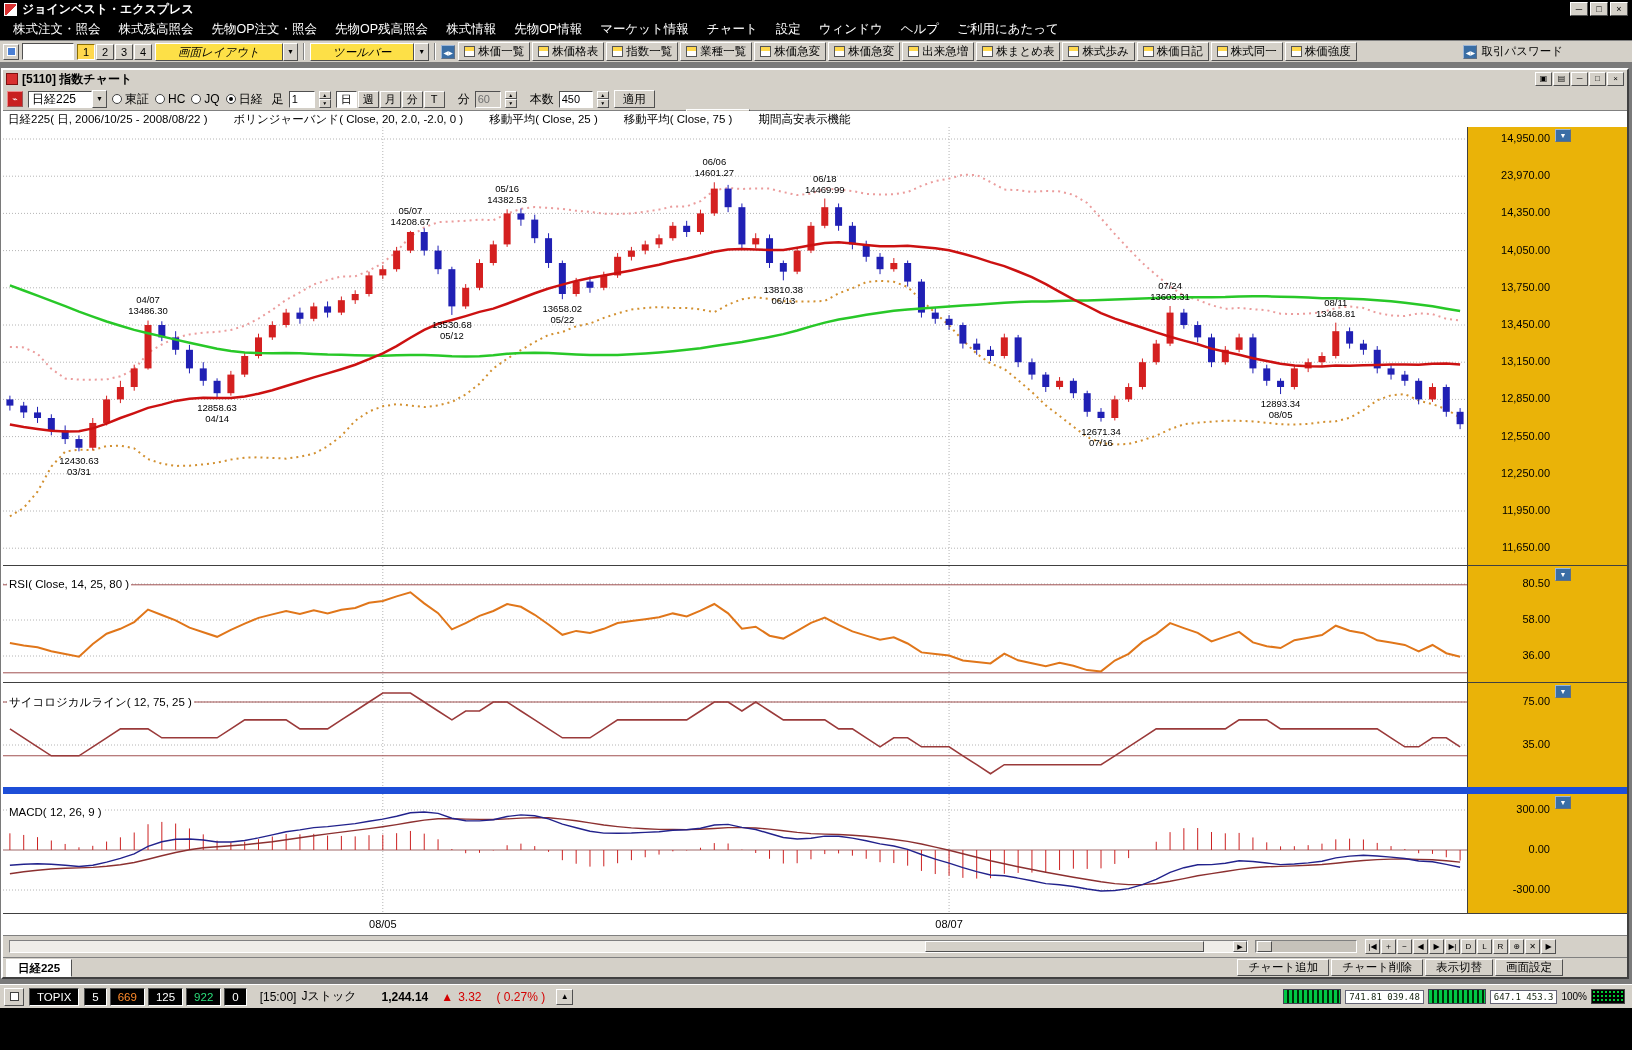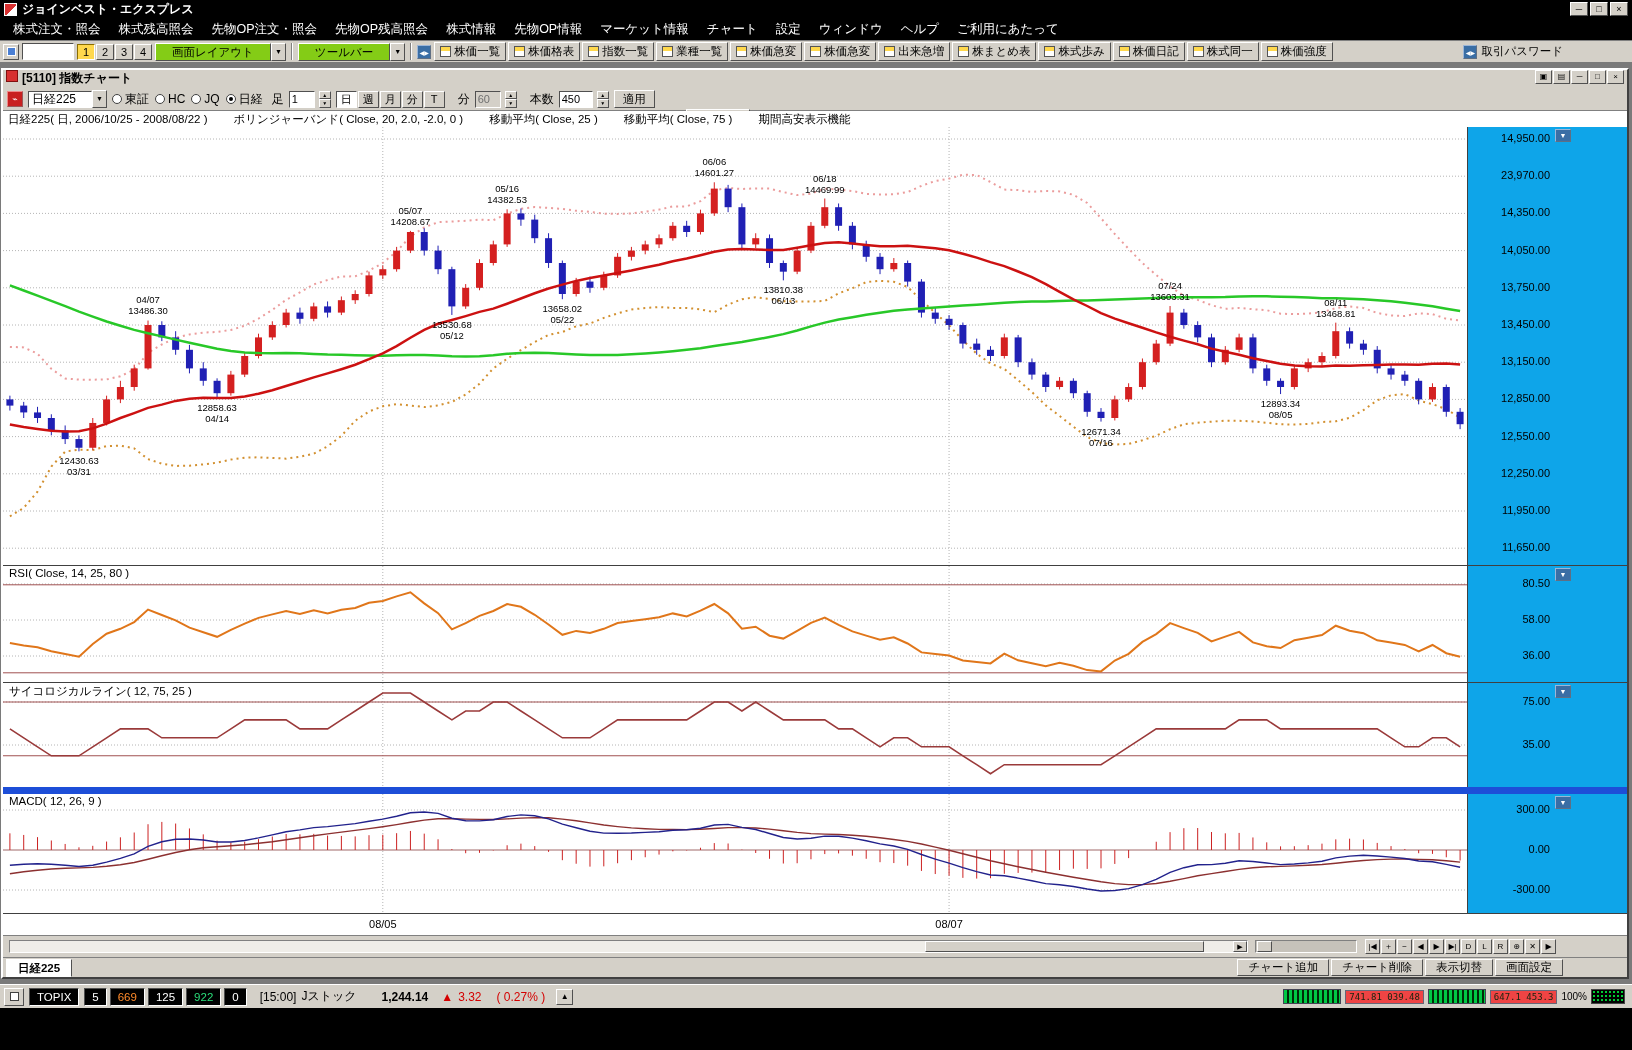--- a/index.html
+++ b/index.html
@@ -20,33 +20,33 @@
   .menu-item{padding:3px 9px;white-space:nowrap;}
   .toolbar{position:absolute;top:40px;left:0;right:0;height:22px;background:#d4d0c8;border-top:1px solid #808080;
     display:flex;align-items:center;gap:3px;padding:0 3px;font-size:11.5px;}
   .tool-icon{width:16px;height:16px;background:#d4d0c8;border:1px solid;border-color:#fff #505050 #505050 #fff;
     display:inline-flex;align-items:center;justify-content:center;}
   .tool-icon i{width:9px;height:9px;background:#4a7fd4;border:1px solid #fff;display:block;}
   .code-input{width:52px;height:17px;background:#fff;border:1px solid;border-color:#505050 #fff #fff #505050;font-size:11px;padding:0 2px;}
   .q-btn{width:18px;height:16px;font-size:11px;text-align:center;}
   .q-active{background:#ffd84d;border-color:#8a6d00 #fff #fff #8a6d00;}
   .dd-group{display:inline-flex;align-items:center;}
-  .dd-label{height:18px;line-height:16px;padding:0 16px;background:#84cc16;border:1px solid;border-color:#fff #505050 #505050 #fff;}
+  .dd-label{height:18px;line-height:16px;padding:0 22px;background:#fde047;border:1px solid;border-color:#fff #505050 #505050 #fff;font-style:italic;}
   .dd-arrow{width:15px;height:18px;font-size:7px;line-height:16px;text-align:center;}
   .sep{width:2px;height:17px;border-left:1px solid #808080;border-right:1px solid #fff;margin:0 2px;}
   .split-icon{width:14px;height:14px;background:#3a6ea5;color:#fff;font-size:6px;line-height:14px;text-align:center;border:1px outset #9cb6d8;}
   .tb-btn{height:19px;display:inline-flex;align-items:center;gap:3px;padding:0 5px;font-size:11.5px;white-space:nowrap;}
   .tb-icon{width:11px;height:11px;border:1px solid #555;background:linear-gradient(#ffd84d 0 4px,#fff 4px);display:inline-block;}
   .pw-group{margin-left:auto;display:inline-flex;align-items:center;gap:4px;padding-right:66px;}
 
   
   .workspace{position:absolute;top:62px;left:0;width:1632px;height:922px;background:#7a7a7a;}
   .chart-window{position:absolute;top:68px;left:1px;width:1628px;height:911px;background:#d4d0c8;
     border:2px solid;border-color:#fff #404040 #404040 #fff;}
-  .child-titlebar{height:18px;display:flex;align-items:flex-start;gap:4px;padding:0 3px;font-size:12px;font-weight:bold;background:#d4d0c8;}
+  .child-titlebar{height:18px;display:flex;align-items:center;gap:4px;padding:0 3px;font-size:12px;font-weight:bold;background:#d4d0c8;}
   .child-icon{width:12px;height:12px;background:#d83030;border:1px solid #801010;}
   .child-controls{margin-left:auto;display:flex;gap:1px;}
   .cw-btn{width:17px;height:14px;font-size:8px;line-height:12px;}
   .controls-row{height:23px;background:#d4d0c8;border-bottom:1px solid #808080;display:flex;align-items:center;gap:5px;padding:0 4px;font-size:12px;}
   .chart-icon{width:16px;height:16px;background:#c82020;color:#fff;font-size:9px;line-height:15px;text-align:center;border:1px outset #e88;}
   .combo-text{width:64px;height:17px;background:#fff;border:1px solid;border-color:#505050 #fff #fff #505050;font-size:12px;padding:0 3px;line-height:15px;}
   .radio-item{display:inline-flex;align-items:center;gap:3px;margin-right:4px;}
   .radio{width:10px;height:10px;border-radius:50%;border:1px solid #404040;background:#fff;display:inline-block;}
   .radio.sel::after{content:"";display:block;width:4px;height:4px;margin:2px;border-radius:50%;background:#000;}
   .numbox{height:17px;background:#fff;border:1px solid;border-color:#505050 #fff #fff #505050;font-size:11px;padding:0 2px;width:26px;}
@@ -58,22 +58,22 @@
   .apply-btn,.multi-btn{height:18px;padding:0 8px;font-size:11.5px;}
   .multi-btn{margin-left:26px;margin-top:38px;}
 
   .chart-client{position:relative;background:#fff;height:846px;overflow:hidden;}
   .legend-row{height:16px;display:flex;gap:26px;padding:1px 5px;font-size:11.5px;white-space:nowrap;}
   .panel{position:absolute;left:0;right:0;background:#fff;}
   #panel-main{top:16px;height:438px;}
   #panel-rsi{top:454px;height:117px;border-top:1px solid #404040;}
   #panel-psych{top:571px;height:105px;border-top:1px solid #404040;}
   #panel-macd{top:676px;height:126px;border-top:7px solid #1d4ed8;}
-  .panel-label{position:absolute;top:1px;left:4px;font-size:11.5px;background:#fff;padding:0 2px;z-index:3;}
-  .paxis{position:absolute;left:1464px;top:0;bottom:0;right:0;border-left:1px solid #404040;background:#0ea5e9;padding-left:12px;}
+  .panel-label{position:absolute;top:1px;left:4px;font-size:11.5px;background:#fff;padding:11px 2px;z-index:3;}
+  .paxis{position:absolute;left:1464px;top:0;bottom:0;right:0;border-left:1px solid #404040;background:#eab308;padding-left:12px;}
   .paxis-label{position:absolute;left:2px;width:80px;text-align:right;font-size:11px;}
   .panel-dd{position:absolute;left:1552px;top:2px;width:16px;height:13px;background:#3a6ea5;color:#fff;
     font-size:7px;line-height:11px;text-align:center;border:1px outset #9cb6d8;z-index:4;}
   svg text{font-family:"Liberation Sans","DejaVu Sans",sans-serif;}
   .xlabels-row{position:absolute;top:802px;left:0;right:0;height:22px;background:#fff;border-top:1px solid #404040;font-size:11px;}
   .xlabel{position:absolute;top:4px;width:40px;text-align:center;}
   .hscroll-row{position:absolute;top:824px;left:0;right:0;height:22px;background:#d4d0c8;border-top:1px solid #808080;}
   .hs-track{position:absolute;left:6px;top:4px;width:1239px;height:13px;background:#efede8;border:1px solid;border-color:#808080 #fff #fff #808080;}
   .hs-thumb{position:absolute;left:74%;width:22.5%;top:0;height:11px;background:#d4d0c8;border:1px solid;border-color:#fff #505050 #505050 #fff;}
   .hs-arrow{position:absolute;right:0;top:0;width:14px;height:11px;font-size:7px;line-height:9px;}
@@ -94,21 +94,21 @@
   .sb-iconbtn i{width:9px;height:9px;background:#fff;border:1px solid #404040;display:block;}
   .led-box{background:#000;height:18px;display:inline-flex;align-items:center;justify-content:center;
     padding:0 7px;font-size:11.5px;border:1px solid;border-color:#505050 #fff #fff #505050;color:#fff;white-space:nowrap;}
   .sb-text{white-space:nowrap;}
   .sb-price{font-weight:bold;margin-left:20px;}
   .sb-red{color:#d40000;white-space:nowrap;}
   .sb-upbtn{width:17px;height:16px;font-size:8px;margin-left:6px;}
   .sb-right{margin-left:auto;display:flex;align-items:center;gap:4px;padding-right:3px;}
   .meter{width:58px;height:15px;border:1px solid #445;background:
     repeating-linear-gradient(90deg,#00c844 0 3px,#002a08 3px 5px),#001404;}
-  .lcd{background:#ef4444;color:#14240e;font-family:"DejaVu Sans Mono",monospace;font-size:9px;
+  .lcd{background:#ffffff;color:#14240e;font-family:"DejaVu Sans Mono",monospace;font-size:9px;
     padding:1px 3px;border:1px solid #667;white-space:nowrap;}
   .pct2{font-size:10px;}
   .pix{width:34px;height:15px;background:#000;border:1px solid #444;
     background-image:radial-gradient(#0c3 0.8px,transparent 0.9px);background-size:4px 4px;}
 </style>
 </head>
 <body>
 
 <div class="app">
 

